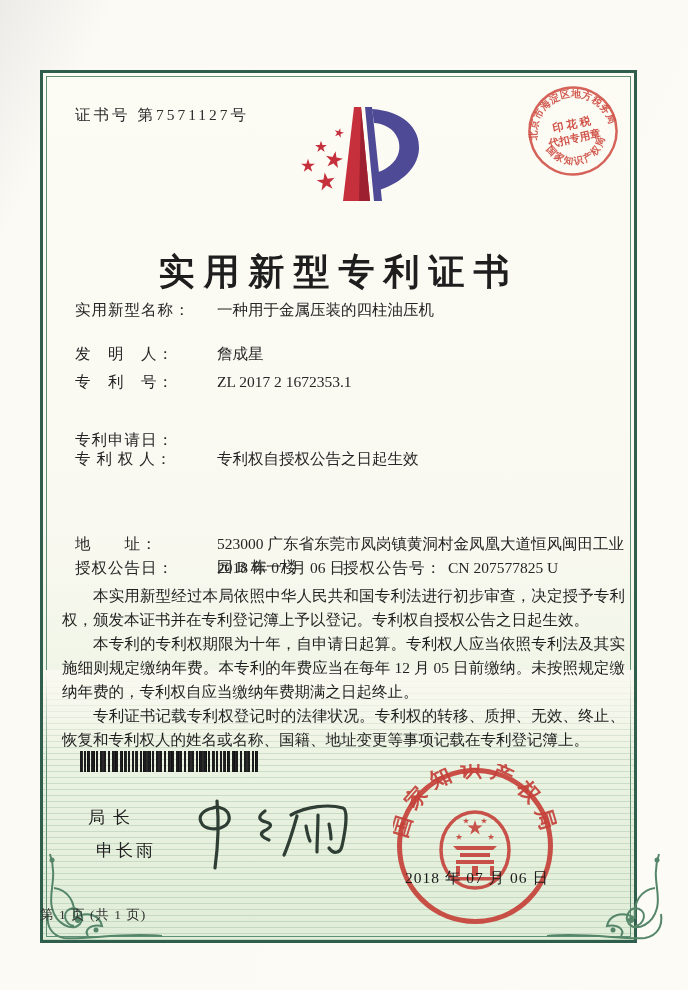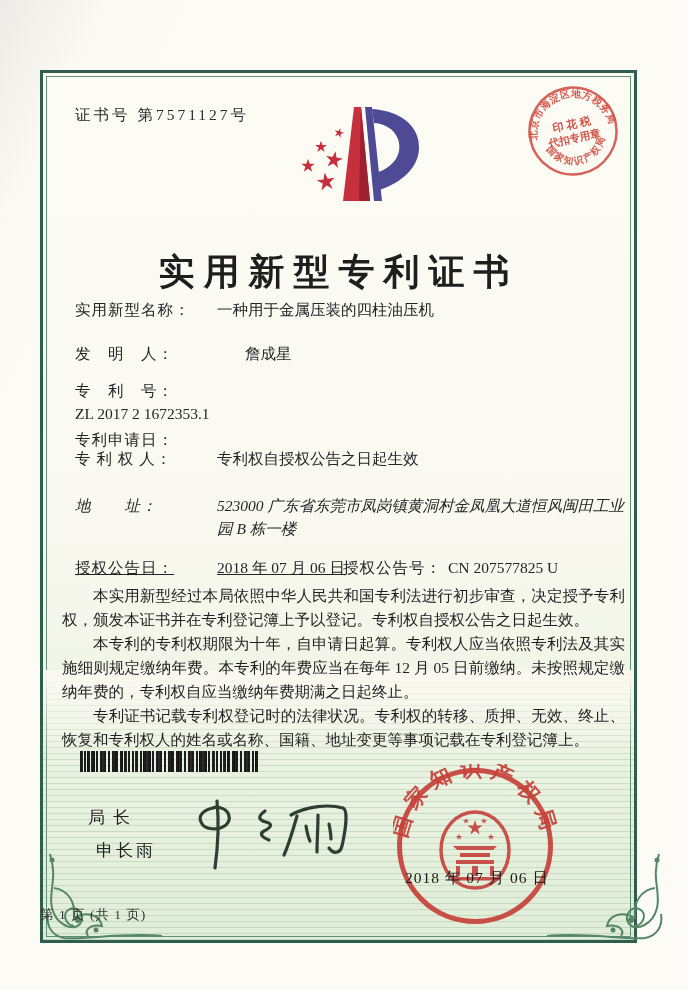--- a/index.html
+++ b/index.html
@@ -18,24 +18,24 @@
              repeating-linear-gradient(0deg, rgba(128,172,136,0.30) 0px, rgba(128,172,136,0.30) 1px, rgba(128,172,136,0) 1px, rgba(128,172,136,0) 6px); }
 
   .cert-no { position:absolute; left:75px; top:105px; font-size:15.5px; letter-spacing:3px; color:#2e2e2e; }
   .logo { position:absolute; left:282px; top:97px; }
   .title { position:absolute; left:40px; top:207px; width:597px; text-align:center;
            font-size:36px; font-weight:bold; letter-spacing:9px; color:#1e1e1e;margin-top:41px; }
 
   .row { position:absolute; left:75px; width:556px; display:flex; font-size:15.5px; color:#252525; line-height:23px; }
   .row .lbl { min-width:142px; letter-spacing:1px; white-space:nowrap; }
   .row .val { flex:0 1 auto; }
-  .r-name { top:298px; } .r-inventor { top:342px;gap:28px; } .r-patno { top:379px;flex-direction:column; }
+  .r-name { top:298px; } .r-inventor { top:342px; } .r-patno { top:370px; }
   .r-filing { top:428px; } .r-patentee { top:447px; }
-  .r-address { top:494px;font-style:italic; } .r-address .val { width:432px; }
-  .r-grant { top:556px;text-decoration:underline; }
+  .r-address { top:532px; } .r-address .val { width:432px; }
+  .r-grant { top:556px; }
   .grant-no-group { position:absolute; left:268px; top:0; display:flex;text-align:right; }
   .grant-no-group .lbl { min-width:0; margin-right:6px; }
 
   .paras { position:absolute; left:62px; top:584px; width:563px; font-size:15.5px;
            line-height:24px; text-align:justify; color:#1f1f1f; }
   .paras p { text-indent:2em; }
 
   .barcode { position:absolute; left:80px; top:751px; width:178px; height:21px;
              background:
                repeating-linear-gradient(90deg,#1c1c1c 0 2px,transparent 2px 4px),

